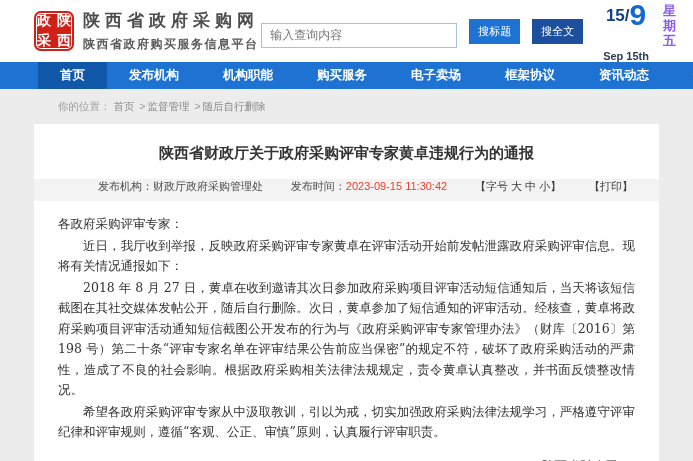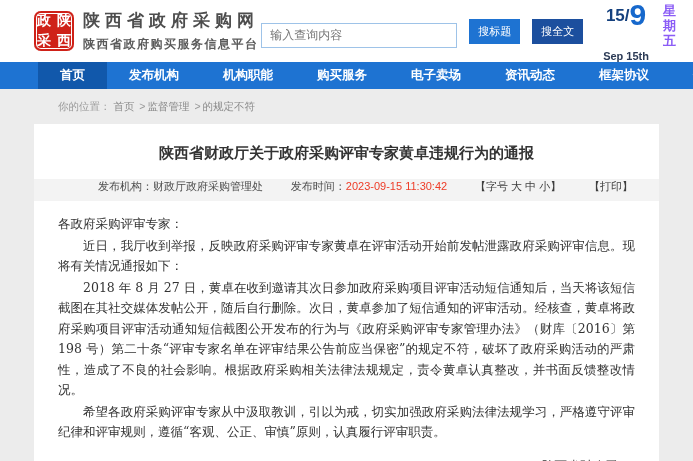--- a/index.html
+++ b/index.html
@@ -96,31 +96,31 @@
     <div class="weekday">星期五</div>
   </div>
 </div>
 
 <div class="nav">
   <div class="nav-item active">首页</div>
   <div class="nav-item">发布机构</div>
   <div class="nav-item">机构职能</div>
   <div class="nav-item">购买服务</div>
   <div class="nav-item">电子卖场</div>
+  <div class="nav-item">框架协议</div>
   <div class="nav-item">资讯动态</div>
-  <div class="nav-item">框架协议</div>
   <div class="nav-item">信息公告</div>
 
 </div>
 
 <div class="breadcrumb">
   <span>你的位置：</span>
   <a>首页</a>
   <span class="crumb-sep">&gt;</span><a>监督管理</a>
-  <span class="crumb-sep">&gt;</span><a>的规定不符</a>
+  <span class="crumb-sep">&gt;</span><a>随后自行删除</a>
 </div>
 
 <div class="card">
   <div class="article-title">陕西省财政厅关于政府采购评审专家黄卓违规行为的通报</div>
 
   <div class="meta">
     <span>
       <span>发布机构：</span><span>财政厅政府采购管理处</span>
     </span>
     <span>

